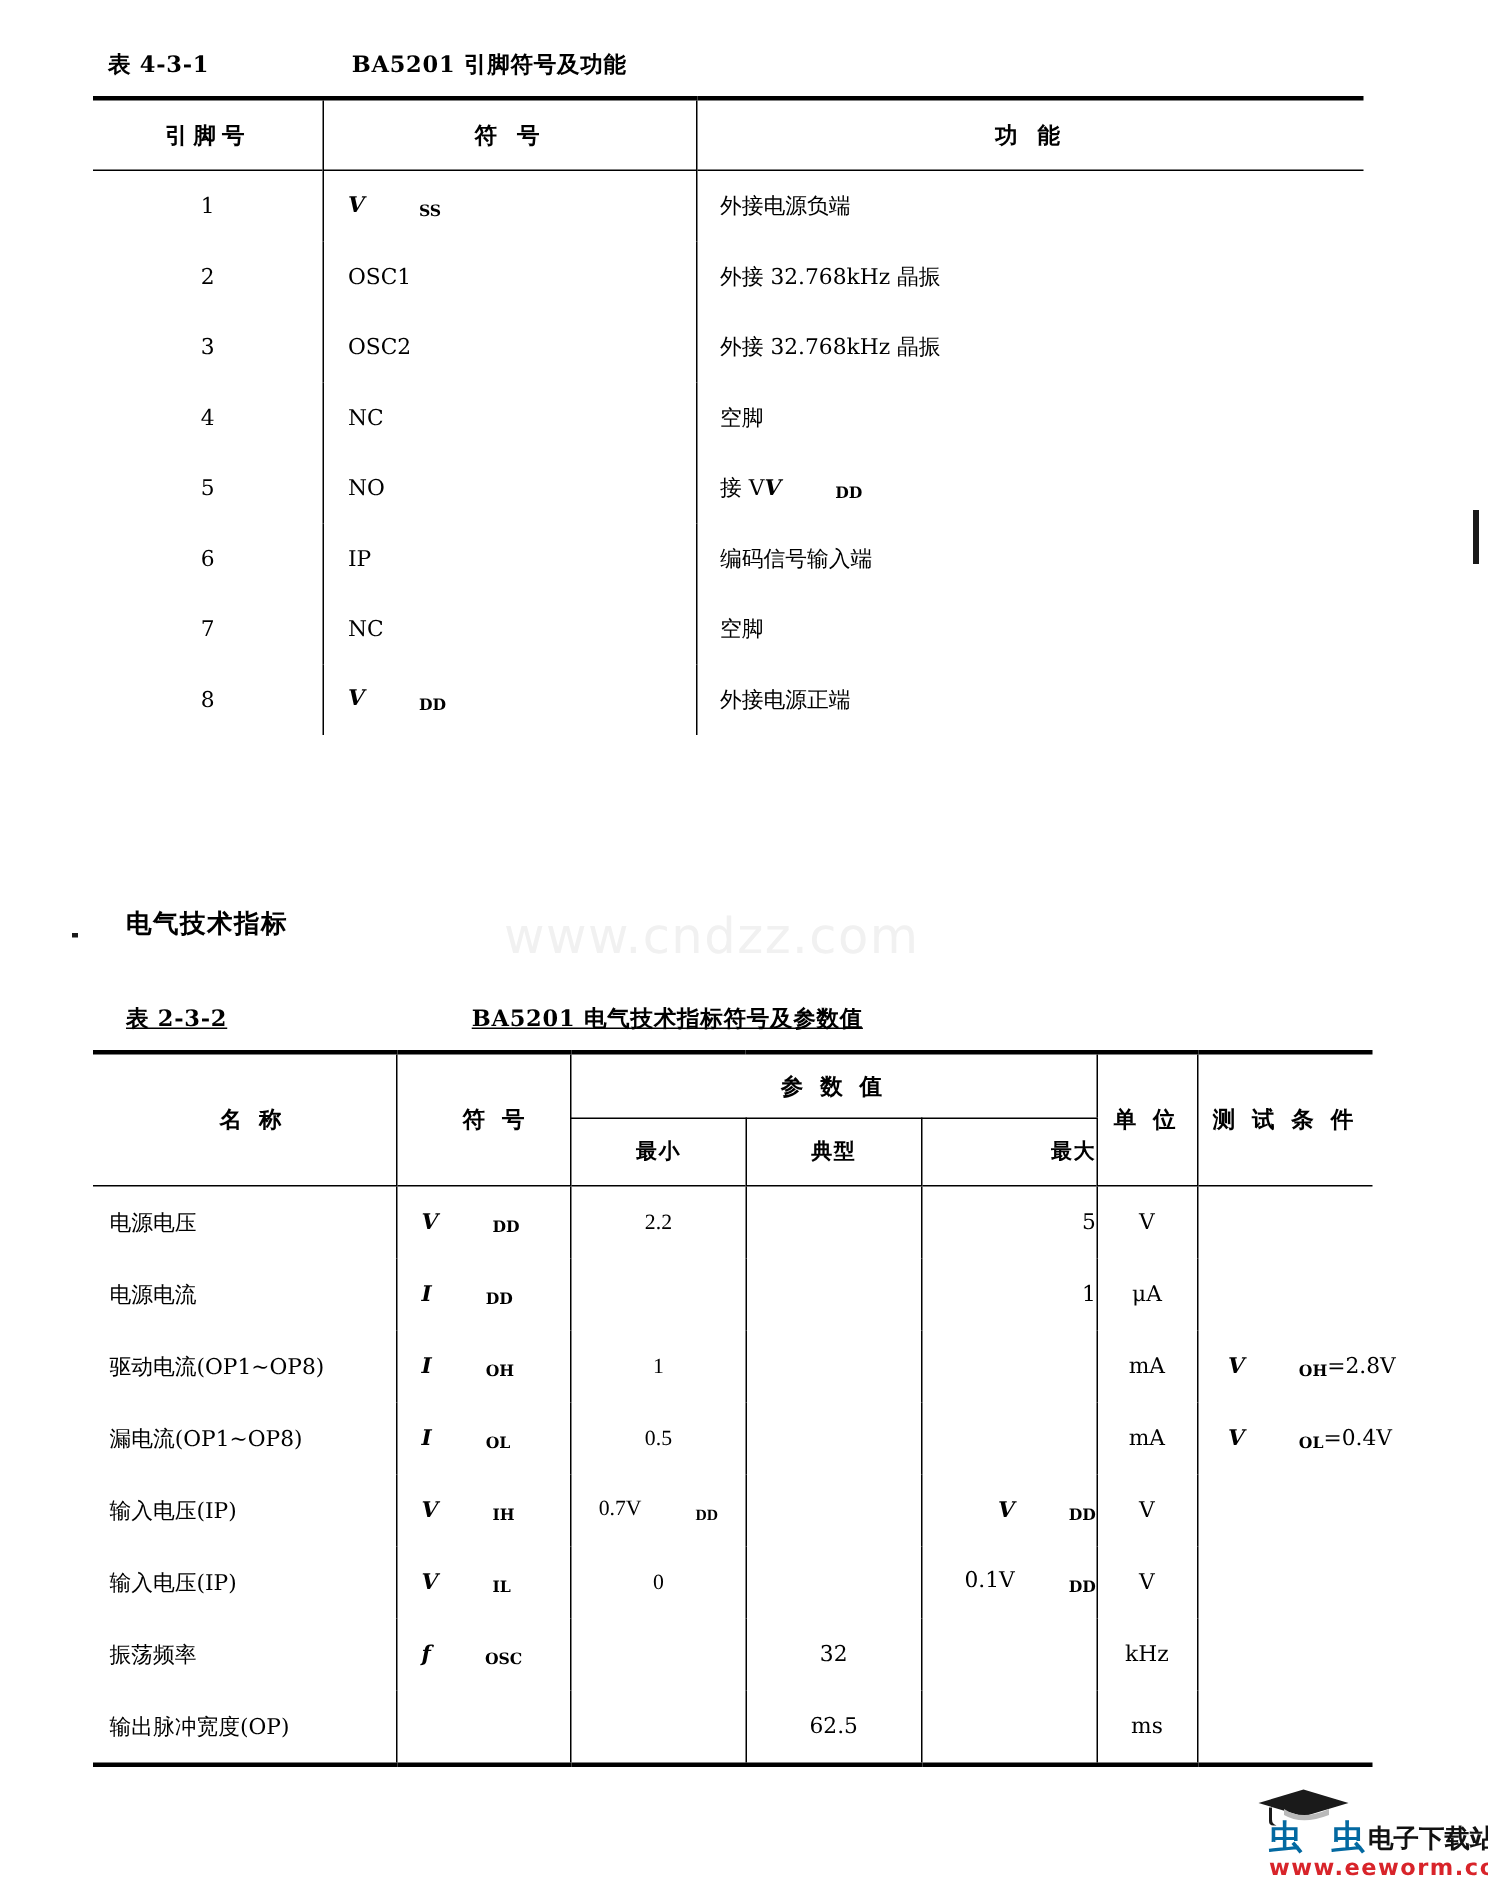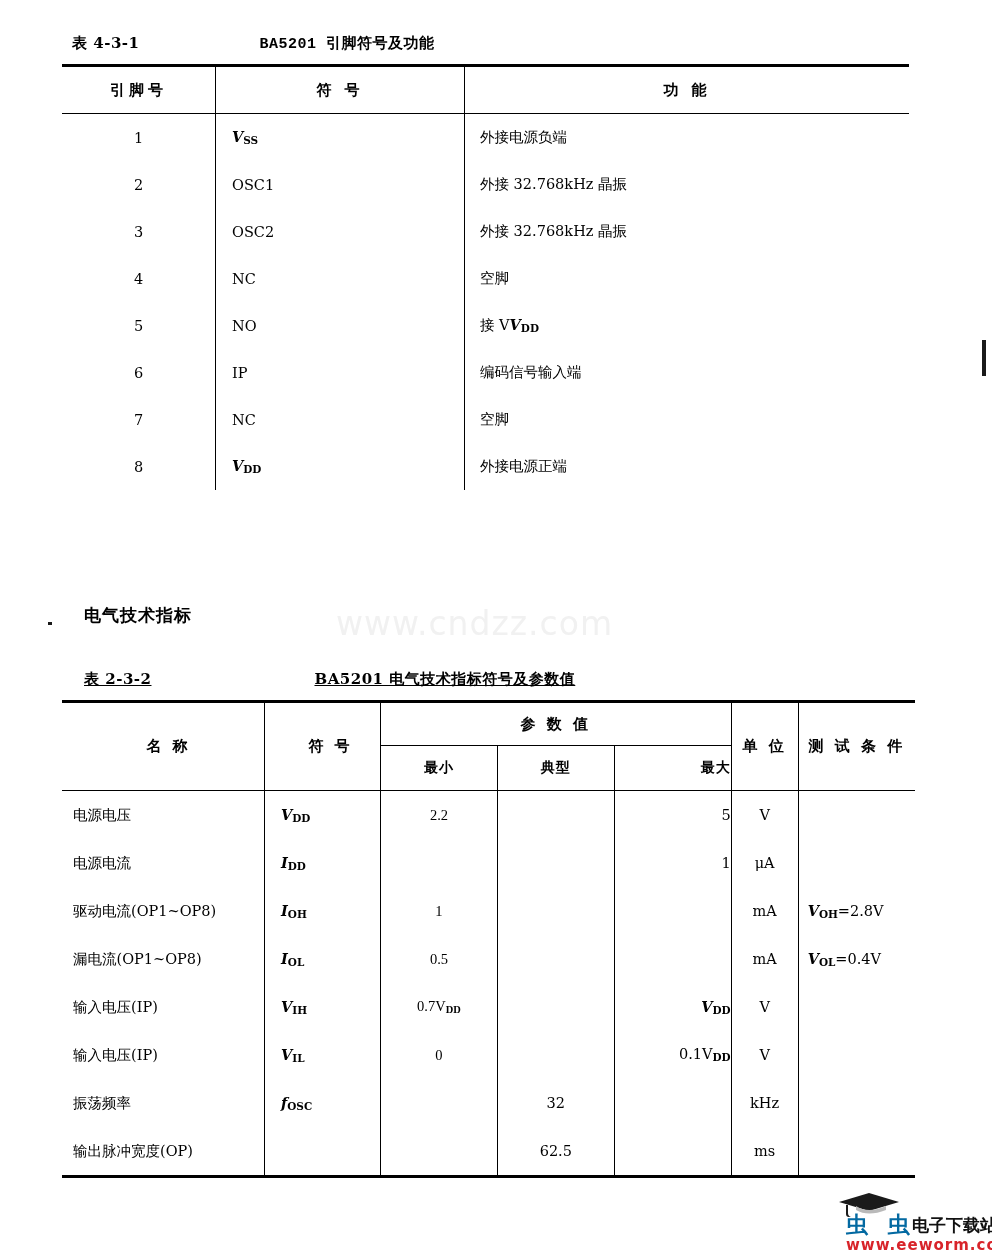--- a/index.html
+++ b/index.html
@@ -120,35 +120,36 @@
     font-weight: bold;
     font-size: 14px;
     letter-spacing: 1px;
   }
   #tbl-spec td.s-name { width: 191px; padding-left: 11px; }
   #tbl-spec td.s-sym  { width: 99px; padding-left: 16px; }
   #tbl-spec td.s-min  { width: 69px; text-align: center; font-family: Liberation Serif, serif; }
   #tbl-spec td.s-typ  { width: 67px; text-align: center; }
   #tbl-spec td.s-max  { width: 64px; text-align: right; }
   #tbl-spec td.s-unit { width: 66px; text-align: center; }
-  #tbl-spec td.s-cond { padding-left: 9px; }
+  #tbl-spec td.s-cond { padding-left: 20px; }
   #tbl-spec tbody tr td { height: 48px; }
 
   
   .sym-var {
     font-family: "DejaVu Serif", "Liberation Serif", serif;
     font-style: italic;
     font-weight: bold;
   }
   .sub {
     font-size: 0.72em;
     vertical-align: -0.22em;
     font-style: normal;
     font-weight: bold;
     letter-spacing: 0;
+    margin-left: 36px;
   }
   .cell-txt { white-space: nowrap; }
 
   
   .footer-logo {
     position: absolute;
     left: 820px;
     top: 1192px;
     width: 172px;
     height: 60px;
@@ -203,21 +204,21 @@
 </style>
 </head>
 <body>
 
 <div class="page">
 
   <div class="watermark">www.cndzz.com</div>
 
   <div class="caption-row" style="left:72px; top:34px; width:840px;">
     <span class="caption-num">表 4-3-1</span>
-    <span class="caption-title" style="margin-left:120px;font-family:Liberation Mono, monospace;">BA5201 引脚符号及功能</span>
+    <span class="caption-title" style="margin-left:95px;">BA5201 引脚符号及功能</span>
   </div>
 
   <table class="doc" id="tbl-pins">
     <thead>
       <tr class="hdr rule-top">
         <td class="c-num">引脚号</td>
         <td class="c-sym v-div" style="text-align:center; padding-left:0;">符 号</td>
         <td class="c-fn v-div" style="text-align:center; padding-left:0;">功 能</td>
       </tr>
     </thead>

